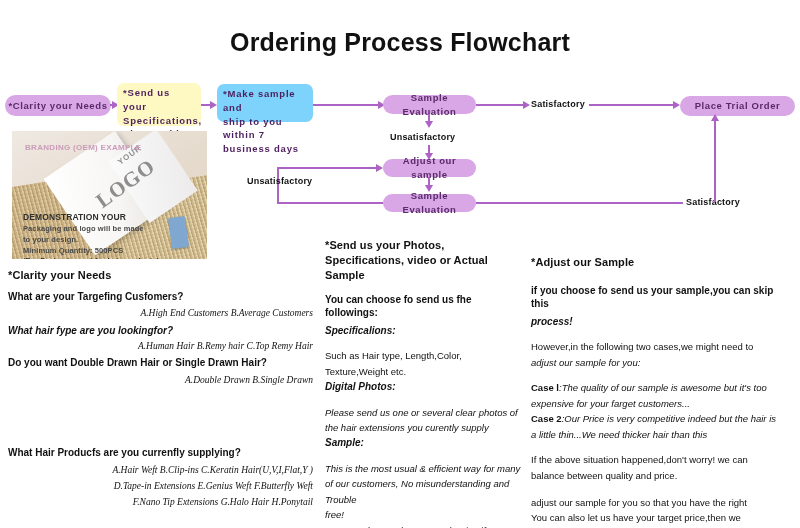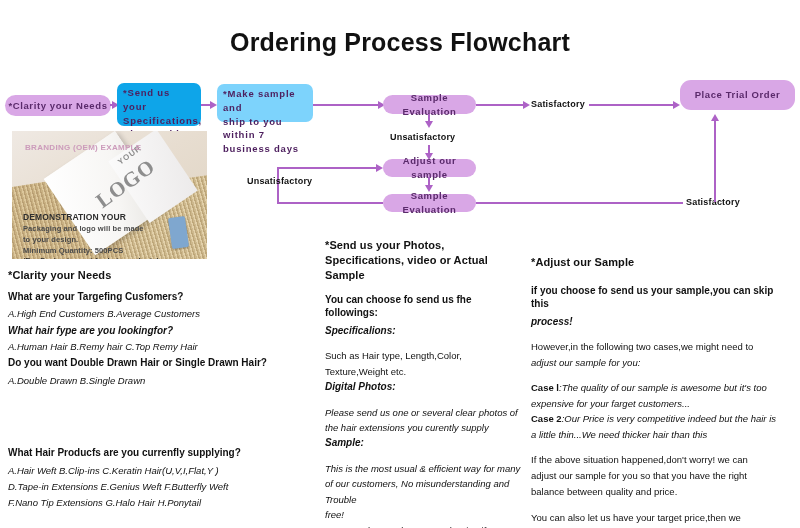--- a/index.html
+++ b/index.html
@@ -26,21 +26,21 @@
     color:#5a2a6b;
     font-size:9.5px;
     font-weight:bold;
     letter-spacing:.6px;
     display:flex;align-items:center;justify-content:center;
     text-align:center;
     box-sizing:border-box;
     line-height:1.45;
   }
   .node.pill{border-radius:11px;}
-  .node.rrect{border-radius:7px;background:#0ea5e9;color:#4d1f5e;
+  .node.rrect{border-radius:7px;background:#fef9c3;color:#4d1f5e;
      text-align:left;justify-content:flex-start;padding:3px 6px;letter-spacing:.8px;}
   .node.darker{background:#7dd3fc;}
 
   .lbl{
     position:absolute;font-size:9px;font-weight:bold;color:#111;
     letter-spacing:.2px;white-space:nowrap;
   }
 
   
   .hline{position:absolute;height:2px;background:#ad62c6;}
@@ -113,21 +113,21 @@
   }
   #photo .dl1{top:93px;} #photo .dl2{top:104px;}
   #photo .dl3{top:115px;} #photo .dl4{top:125px;color:#2d2d2d;}
 
   
   .col{position:absolute;}
   .h-main{font-size:11px;font-weight:bold;color:#111;letter-spacing:.1px;margin:0 0 7px 0;line-height:1.35;}
   .h-sub{font-size:10px;font-weight:bold;color:#111;margin:0 0 4px 0;line-height:1.35;}
   .h-subi{font-size:10px;font-weight:bold;font-style:italic;color:#111;margin:0 0 3px 0;line-height:1.35;}
   .p-i{font-size:9.5px;font-style:italic;color:#111;margin:0 0 3px 0;line-height:1.4;
-       font-family:Liberation Sans, sans-serif;}
+       font-family:Liberation Serif, serif;text-align:right;}
   .p-n{font-size:9.5px;color:#111;margin:0 0 2px 0;line-height:1.42;}
   .p-ni{font-size:9.5px;font-style:italic;color:#111;margin:0 0 2px 0;line-height:1.42;}
   .p-j{font-size:9.5px;color:#111;margin:0 0 2px 0;line-height:1.45;text-align:justify;}
   .spacer{height:9px;}
   .case-k{font-weight:bold;font-style:normal;}
 </style>
 </head>
 <body>
 
 <div id="root">
@@ -162,21 +162,21 @@
 
     <div class="node pill" style="left:383px;top:15px;width:93px;height:19px;">Sample Evaluation</div>
 
     <div class="hline" style="left:476px;top:24px;width:52px;"></div>
     <div class="arrow-r" style="left:523px;top:20.5px;"></div>
     <div class="lbl" style="left:531px;top:19px;">Satisfactory</div>
 
     <div class="hline" style="left:589px;top:24px;width:87px;"></div>
     <div class="arrow-r" style="left:673px;top:20.5px;"></div>
 
-    <div class="node pill" style="left:680px;top:0;width:115px;height:30px;">Place Trial Order</div>
+    <div class="node pill" style="left:680px;top:16px;width:115px;height:20px;">Place Trial Order</div>
 
     <div class="vline" style="left:428px;top:34px;height:12px;"></div>
     <div class="arrow-d" style="left:424.5px;top:41px;"></div>
     <div class="lbl" style="left:390px;top:52px;">Unsatisfactory</div>
 
     <div class="vline" style="left:428px;top:65px;height:13px;"></div>
     <div class="arrow-d" style="left:424.5px;top:73px;"></div>
 
     <div class="node pill" style="left:383px;top:79px;width:93px;height:18px;">Adjust our sample</div>
 
@@ -267,19 +267,19 @@
     <div class="p-ni">
       <span class="case-k">Case l</span><span>:The quality of our sample is awesome but it's too</span>
     </div>
     <div class="p-ni">expensive for your farget customers...</div>
     <div class="p-ni">
       <span class="case-k">Case 2</span><span>:Our Price is very competitive indeed but the hair is</span>
     </div>
     <div class="p-ni" style="margin-bottom:12px;">a little thin...We need thicker hair than this</div>
 
     <div class="p-j">If  the  above  situation  happened,don't worry!  we  can</div>
+    <div class="p-n" style="margin-bottom:13px;">balance between quality and price.</div>
     <div class="p-n">adjust our sample for you so that you have the right</div>
-    <div class="p-n" style="margin-bottom:13px;">balance between quality and price.</div>
     <div class="p-n">You can also let us have your target price,then we</div>
     <div class="p-n">can make you equivalent sample.</div>
   </div>
 
 </div>
 
 </body></html>

